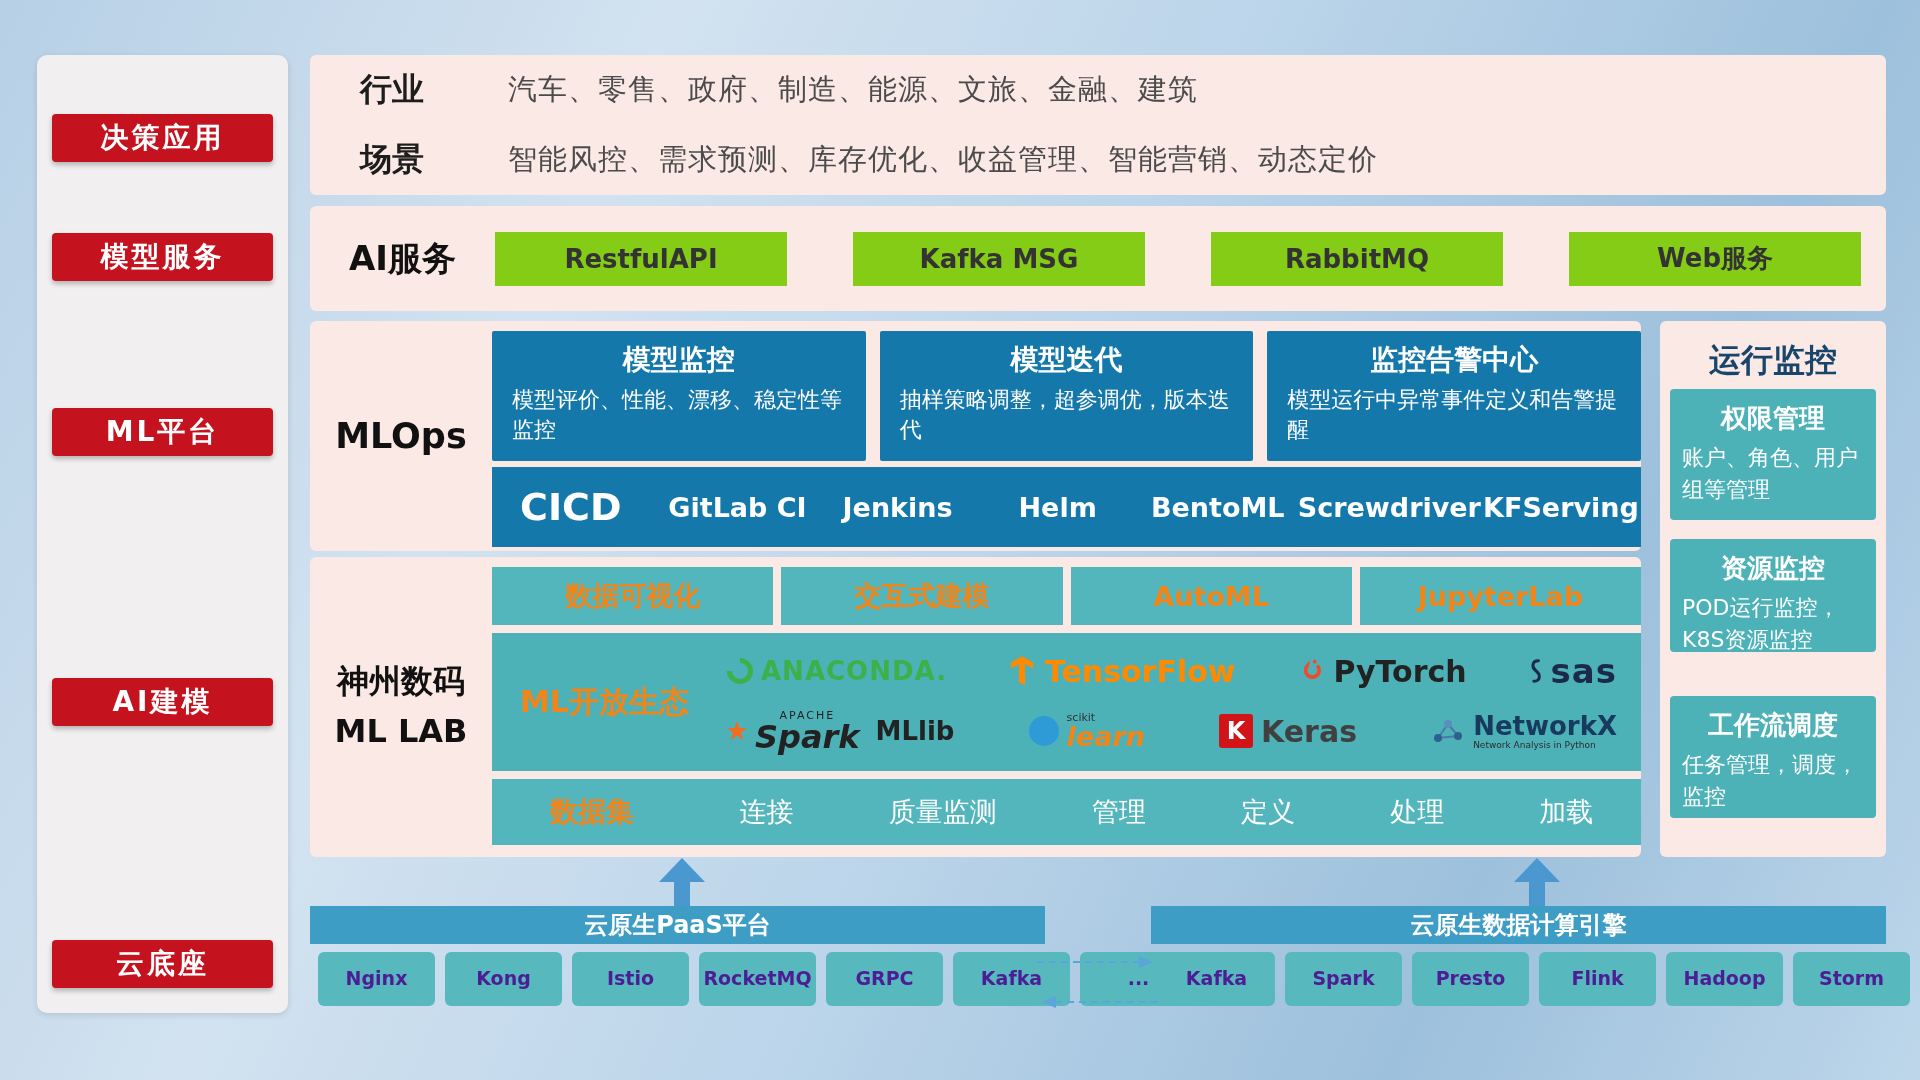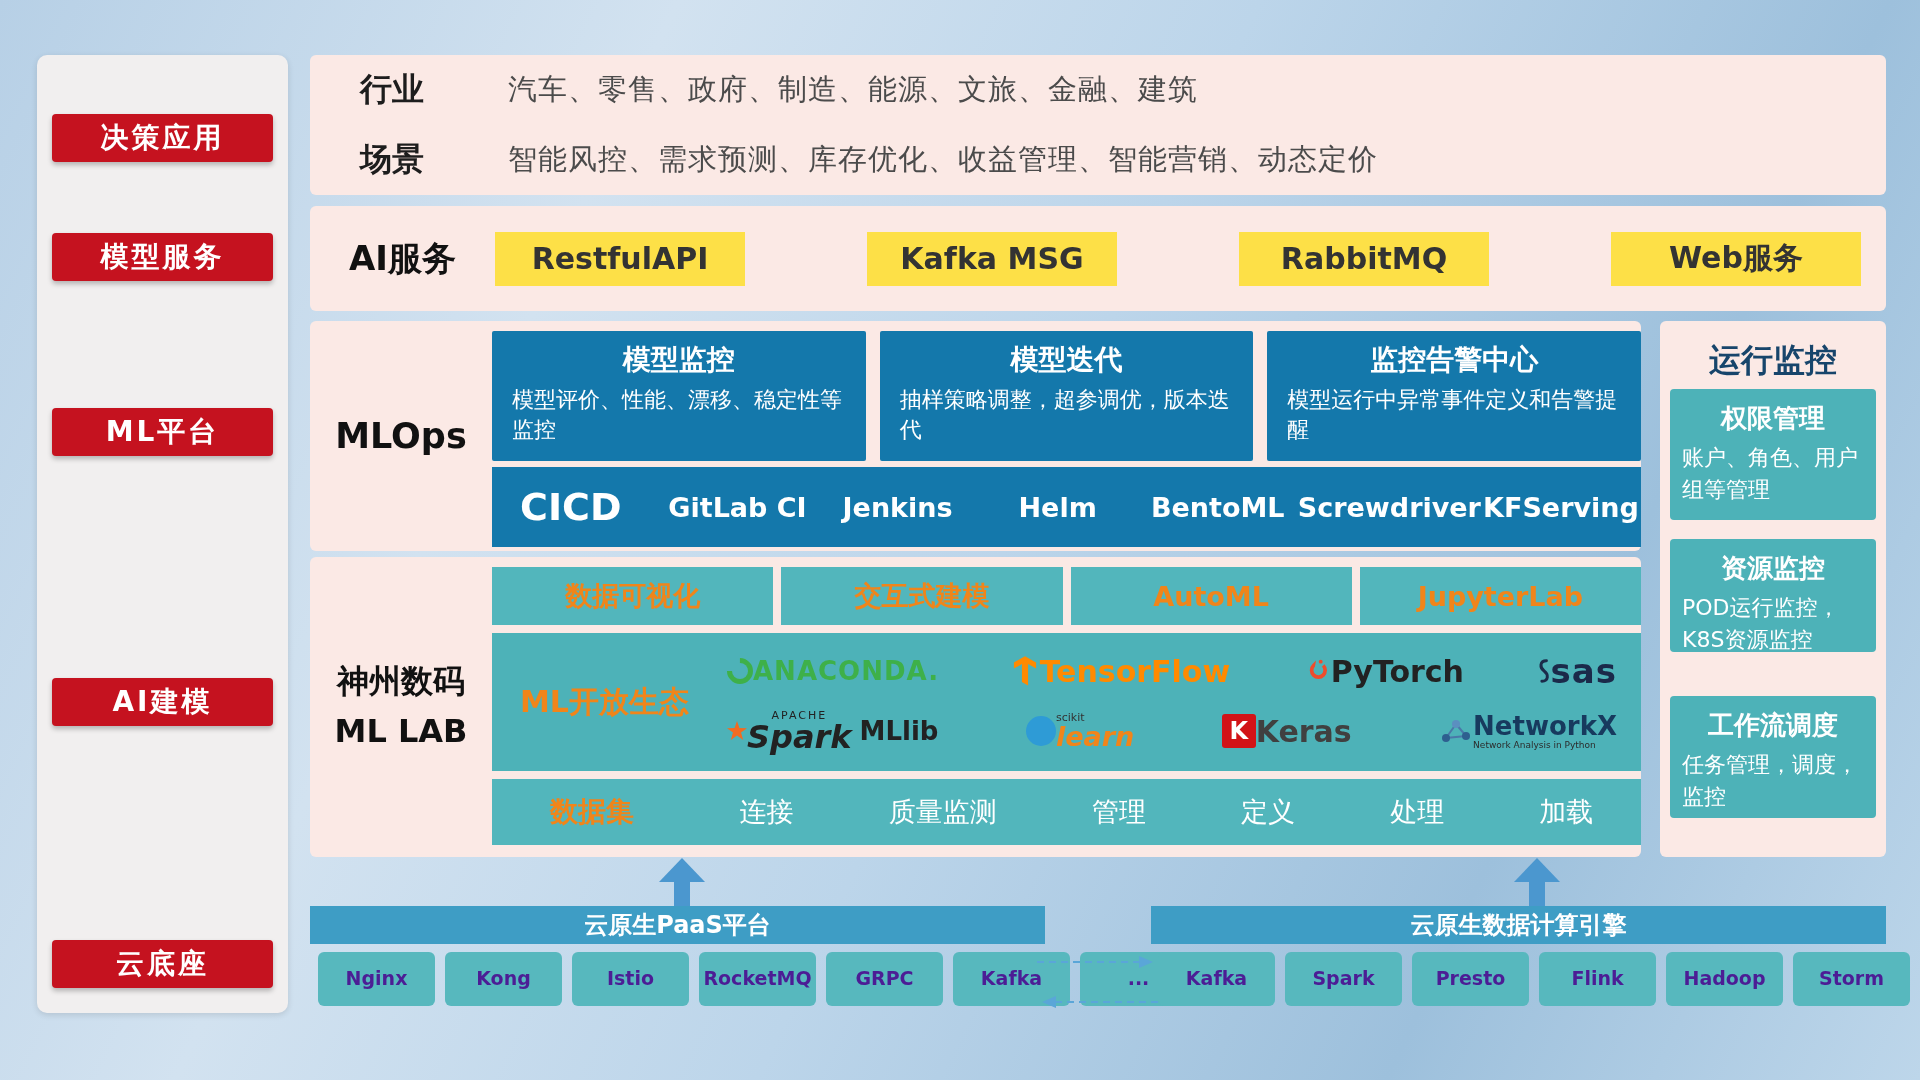--- a/index.html
+++ b/index.html
@@ -16,21 +16,21 @@
   
   .panel{position:absolute;background:#fbe9e5;border-radius:6px;}
   
   .ind-line{display:flex;align-items:center;height:70px;padding-left:50px;}
   .ind-label{width:148px;font-size:32px;font-weight:bold;color:#1d1d1d;}
   .ind-text{font-size:29px;color:#4b4b4b;letter-spacing:1px;}
   
   .svc-row{display:flex;align-items:center;height:100%;padding-right:25px;}
   .svc-label{width:185px;text-align:center;font-size:34px;font-weight:bold;color:#111;}
   .svc-btns{flex:1;display:flex;justify-content:space-between;}
-  .svc-btn{width:250px;height:54px;background:#fde047;color:#333;font-weight:bold;font-size:30px;
+  .svc-btn{width:292px;height:54px;background:#84cc16;color:#333;font-weight:bold;font-size:26px;
     display:flex;align-items:center;justify-content:center;}
   
   .mlops-row{display:flex;height:100%;}
   .side-label{width:182px;display:flex;align-items:center;justify-content:center;font-size:35px;font-weight:bold;color:#111;}
   .mlops-content{flex:1;padding-top:10px;border-radius:30px;}
   .mlops-cards{display:flex;gap:14px;height:130px;}
   .mlops-card{flex:1;background:#1478ab;color:#fff;border-radius:2px;}
   .mlops-card h4{margin:10px 0 6px;text-align:center;font-size:28px;}
   .mlops-card p{margin:0;padding:0 20px;font-size:22px;line-height:1.35;}
   .cicd-bar{margin-top:6px;height:80px;background:#1478ab;display:flex;align-items:center;color:#fff;}
@@ -41,21 +41,21 @@
   .mllab-label{width:182px;display:flex;flex-direction:column;align-items:center;justify-content:center;
     font-size:32px;font-weight:bold;color:#111;line-height:1.55;}
   .mllab-content{flex:1;padding-top:10px;}
   .feature-row{display:flex;gap:8px;height:58px;}
   .feature-btn{flex:1;background:#52b6bc;color:#f0851a;font-weight:bold;font-size:27px;
     display:flex;align-items:center;justify-content:center;}
   .eco-box{margin-top:8px;height:138px;background:#4db2b8;display:flex;}
   .eco-label{width:225px;display:flex;align-items:center;justify-content:center;color:#f0851a;font-size:30px;font-weight:bold;}
   .eco-logos{flex:1;display:flex;flex-direction:column;justify-content:space-evenly;padding-right:14px;}
   .eco-row{display:flex;align-items:center;justify-content:space-between;padding:0 10px;}
-  .logo{display:flex;align-items:center;justify-content:center;}
+  .logo{display:flex;align-items:center;gap:8px;justify-content:center;}
   .ana-ring{width:26px;height:26px;border:5px solid #3eb049;border-left-color:transparent;border-radius:50%;box-sizing:border-box;transform:rotate(45deg);}
   .ana-text{color:#3eb049;font-weight:bold;font-size:26px;letter-spacing:1px;}
   .tf-text{color:#ff8a00;font-size:30px;font-weight:bold;}
   .pt-text{color:#222;font-size:30px;font-weight:bold;}
   .sas-text{color:#1b2a4a;font-size:34px;font-weight:bold;letter-spacing:1px;}
   .spark-stack{display:flex;flex-direction:column;align-items:center;line-height:1;}
   .spark-apache{font-size:11px;color:#222;letter-spacing:2px;}
   .spark-word{font-size:32px;font-weight:bold;color:#222;font-style:italic;}
   .mllib-text{font-size:26px;font-weight:bold;color:#222;margin-left:8px;}
   .skl-circle{width:30px;height:30px;background:#2e9bd6;border-radius:50%;}

